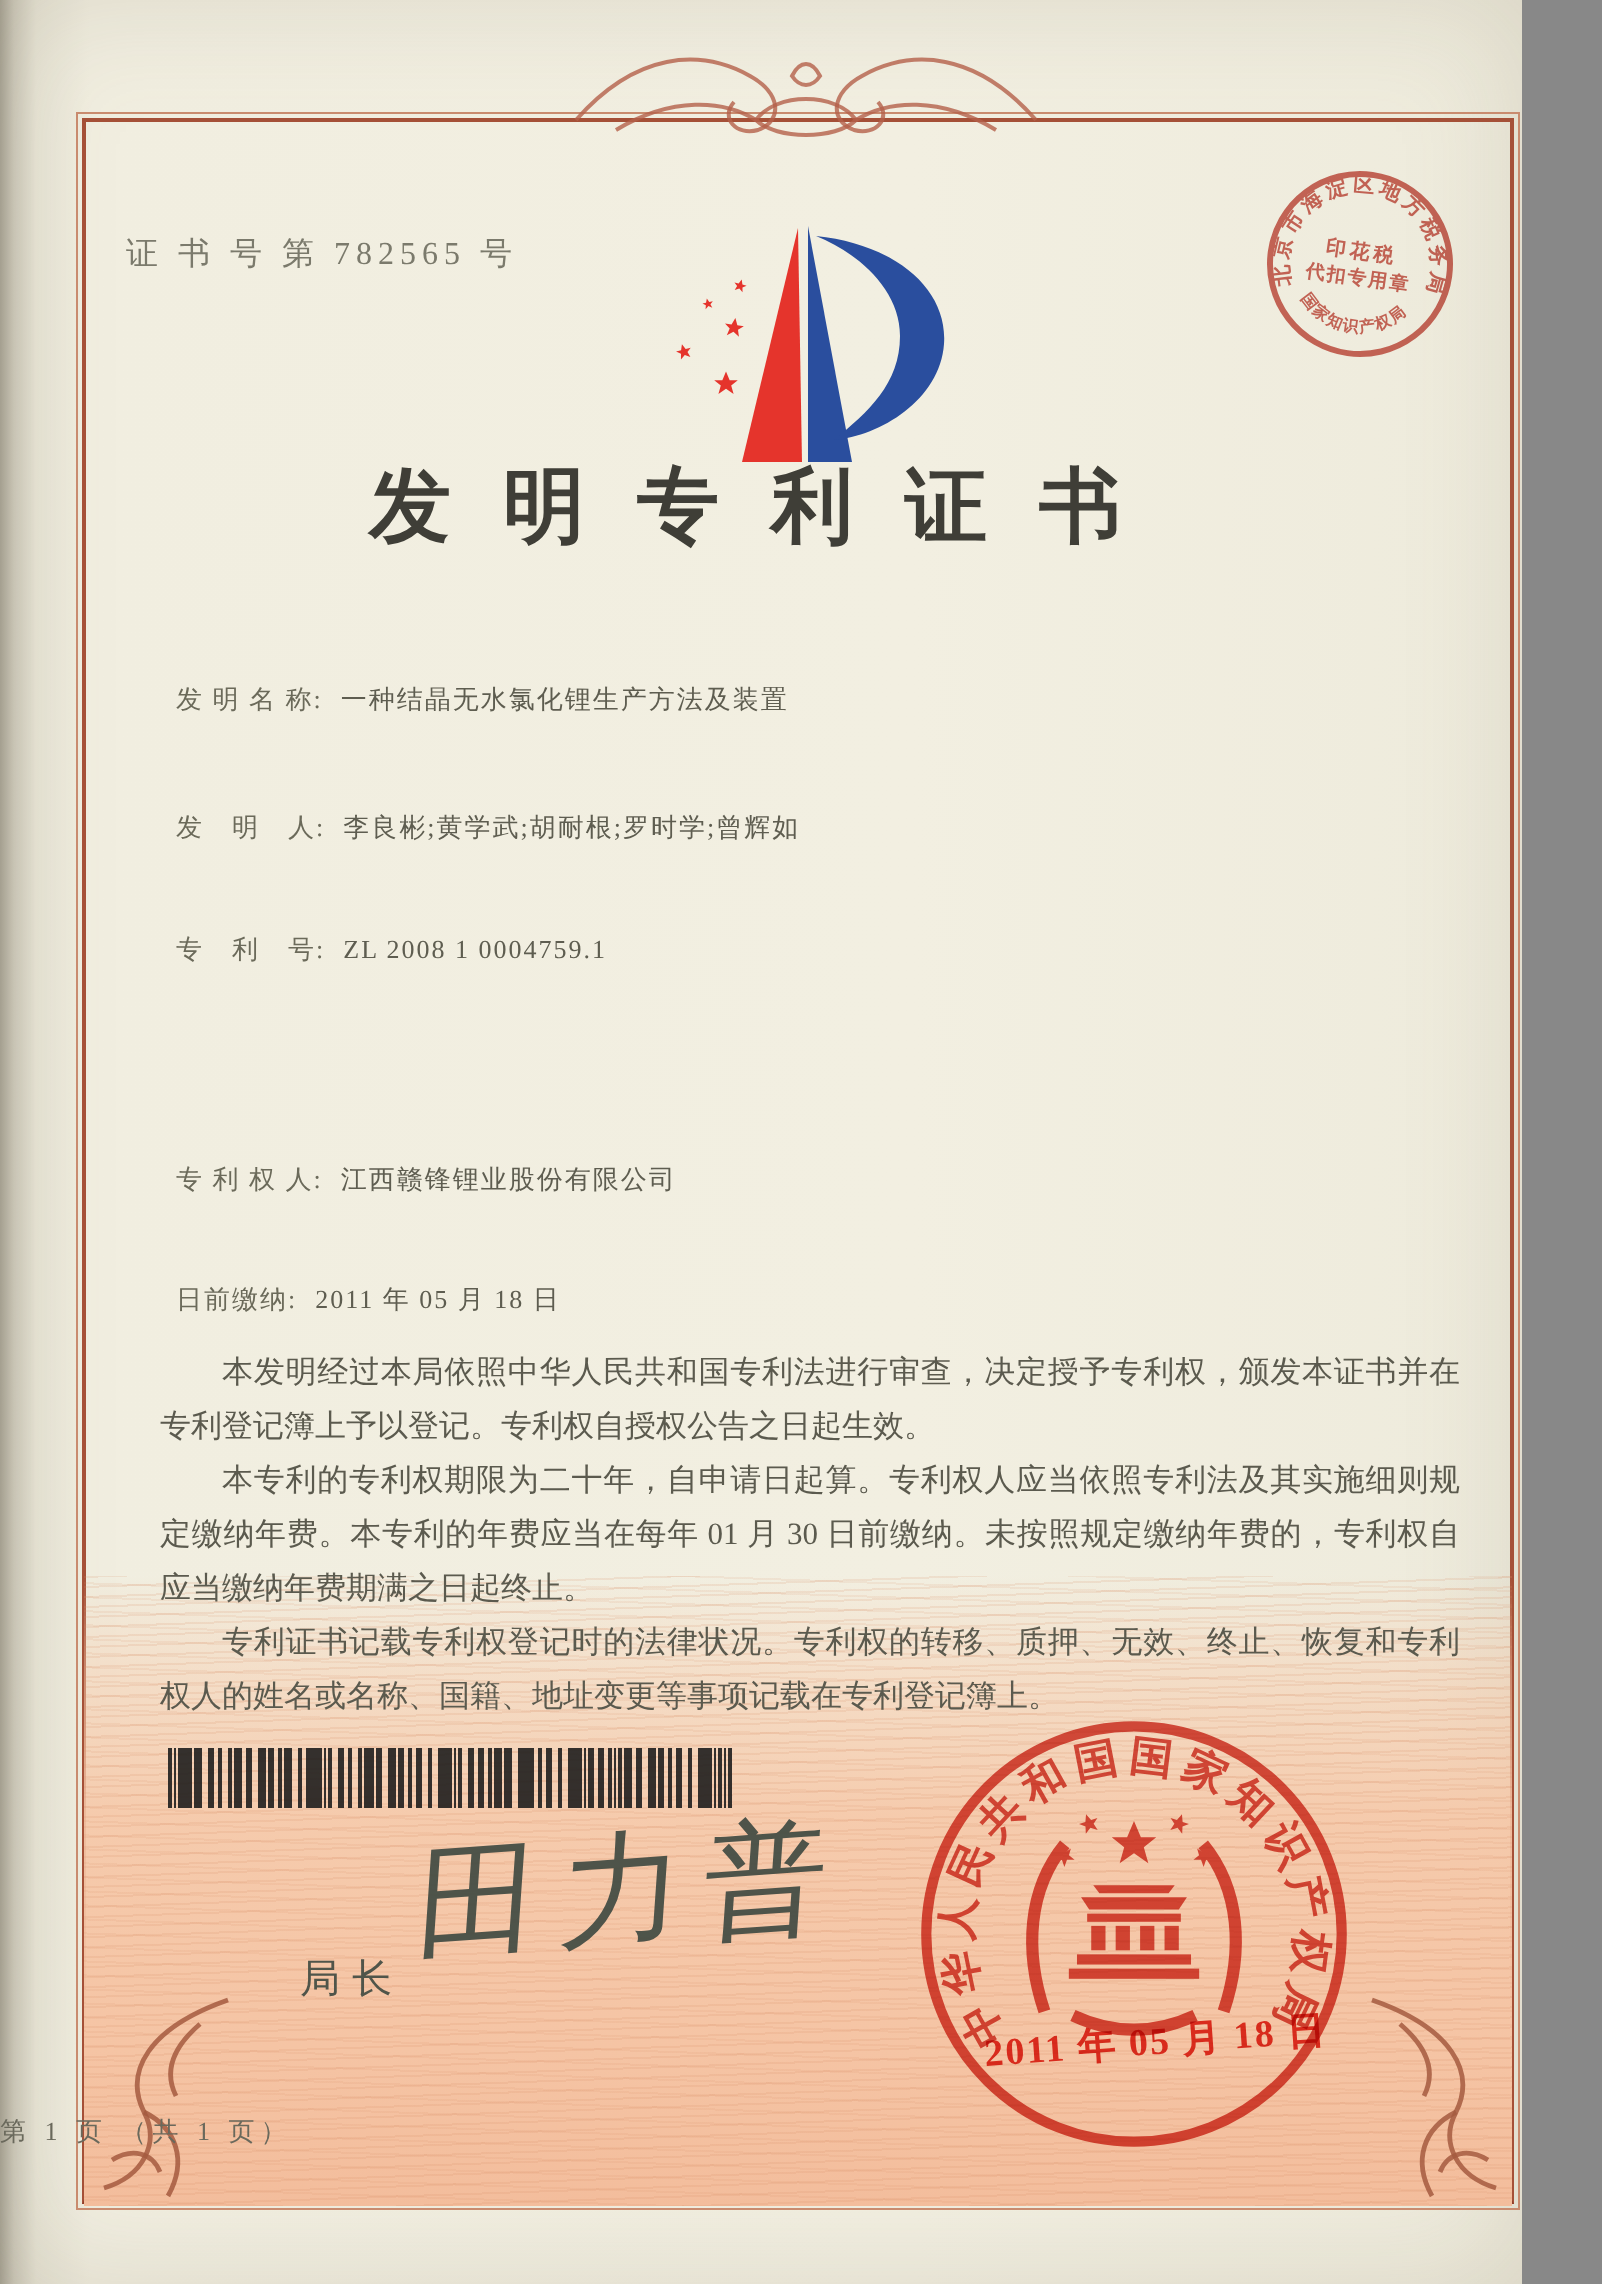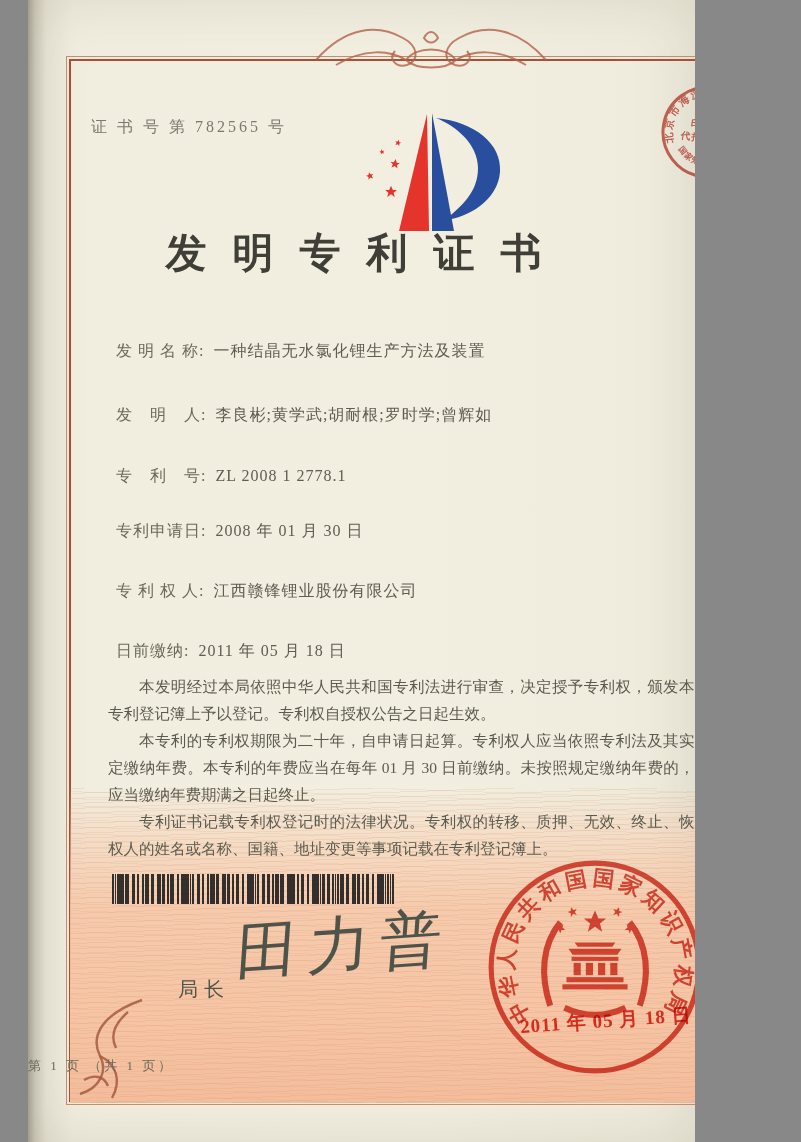--- a/index.html
+++ b/index.html
@@ -1,23 +1,22 @@
 <!DOCTYPE html>
 <html><head>
 <meta charset="utf-8">
 <style>
   * { margin:0; padding:0; box-sizing:border-box; }
   html,body { background:#888; }
   .page {
-    position:relative; width:667px; height:1142px; overflow:hidden;
+    position:relative; width:761px; height:1142px; overflow:hidden;
     font-family:"Liberation Serif","DejaVu Serif",serif;
     background:
       linear-gradient(90deg,#a9a596 0px,#cfcbbc 7px,#e8e5d6 18px,#f1eee0 45px,#f2efe1 60%,#eeebdc 100%);
     box-shadow: inset 0 0 60px rgba(120,110,88,.18);
-    margin-left: 28px;
   }
   
   .frame {
     position:absolute; left:38px; top:56px; width:722px; height:1049px;
     border:1px solid #c98b6e;
   }
   .frame::after {
     content:""; position:absolute; inset:2px;
     border:2px solid #a55037; border-bottom-width:4px; border-bottom-color:#8e3d28;
   }
@@ -30,21 +29,21 @@
       linear-gradient(180deg, rgba(247,205,175,0) 0%, rgba(247,203,172,.45) 15%, rgba(246,199,167,.9) 38%, #f5c4a4 75%, #f3bd9c 100%);
   }
   .cert-no {
     position:absolute; left:63px; top:117px; font-size:16px; letter-spacing:3px; color:#7b7a6c;
   }
   .logo { position:absolute; left:322px; top:92px; width:165px; height:145px; }
   .title {
     position:absolute; left:0; right:0; top:226px; text-align:center;
     font-size:41px; font-weight:600; color:#3f3e37; letter-spacing:26px; padding-left:10px;
   }
-  .field-row { position:absolute; left:88px; font-size:16px; white-space:nowrap; }
+  .field-row { position:absolute; left:88px; font-size:13px; white-space:nowrap; }
   .field-label { color:#6b6a5a; letter-spacing:1px; }
   .field-value { color:#5e5d50; margin-left:9px; letter-spacing:1px; }
   .row-0 { top:341px; } .row-1 { top:405px; } .row-2 { top:466px; }
   .row-3 { top:521px; } .row-4 { top:581px; } .row-5 { top:641px; }
   .body-text {
     position:absolute; left:80px; top:673px; width:650px;
     font-size:15.5px; line-height:27px; color:#5b5a4e; text-align:justify;
   }
   .body-text p { text-indent:2em; }
   .barcode {
@@ -155,24 +154,21 @@
 
   <div class="title">发明专利证书</div>
 
   <div class="field-row row-0">
     <span class="field-label">发 明 名 称:</span><span class="field-value">一种结晶无水氯化锂生产方法及装置</span>
   </div>
   <div class="field-row row-1">
     <span class="field-label">发　明　人:</span><span class="field-value">李良彬;黄学武;胡耐根;罗时学;曾辉如</span>
   </div>
   <div class="field-row row-2">
-    <span class="field-label">专　利　号:</span><span class="field-value">ZL 2008 1 2778.1</span>
-  </div>
-  <div class="field-row row-3">
-    <span class="field-label">专利申请日:</span><span class="field-value">2008 年 01 月 30 日</span>
+    <span class="field-label">专　利　号:</span><span class="field-value">ZL 2008 1 0004759.1</span>
   </div>
   <div class="field-row row-4">
     <span class="field-label">专 利 权 人:</span><span class="field-value">江西赣锋锂业股份有限公司</span>
   </div>
   <div class="field-row row-5">
     <span class="field-label">日前缴纳:</span><span class="field-value">2011 年 05 月 18 日</span>
   </div>
 
   <div class="body-text">
     <p>本发明经过本局依照中华人民共和国专利法进行审查，决定授予专利权，颁发本证书并在专利登记簿上予以登记。专利权自授权公告之日起生效。</p>

